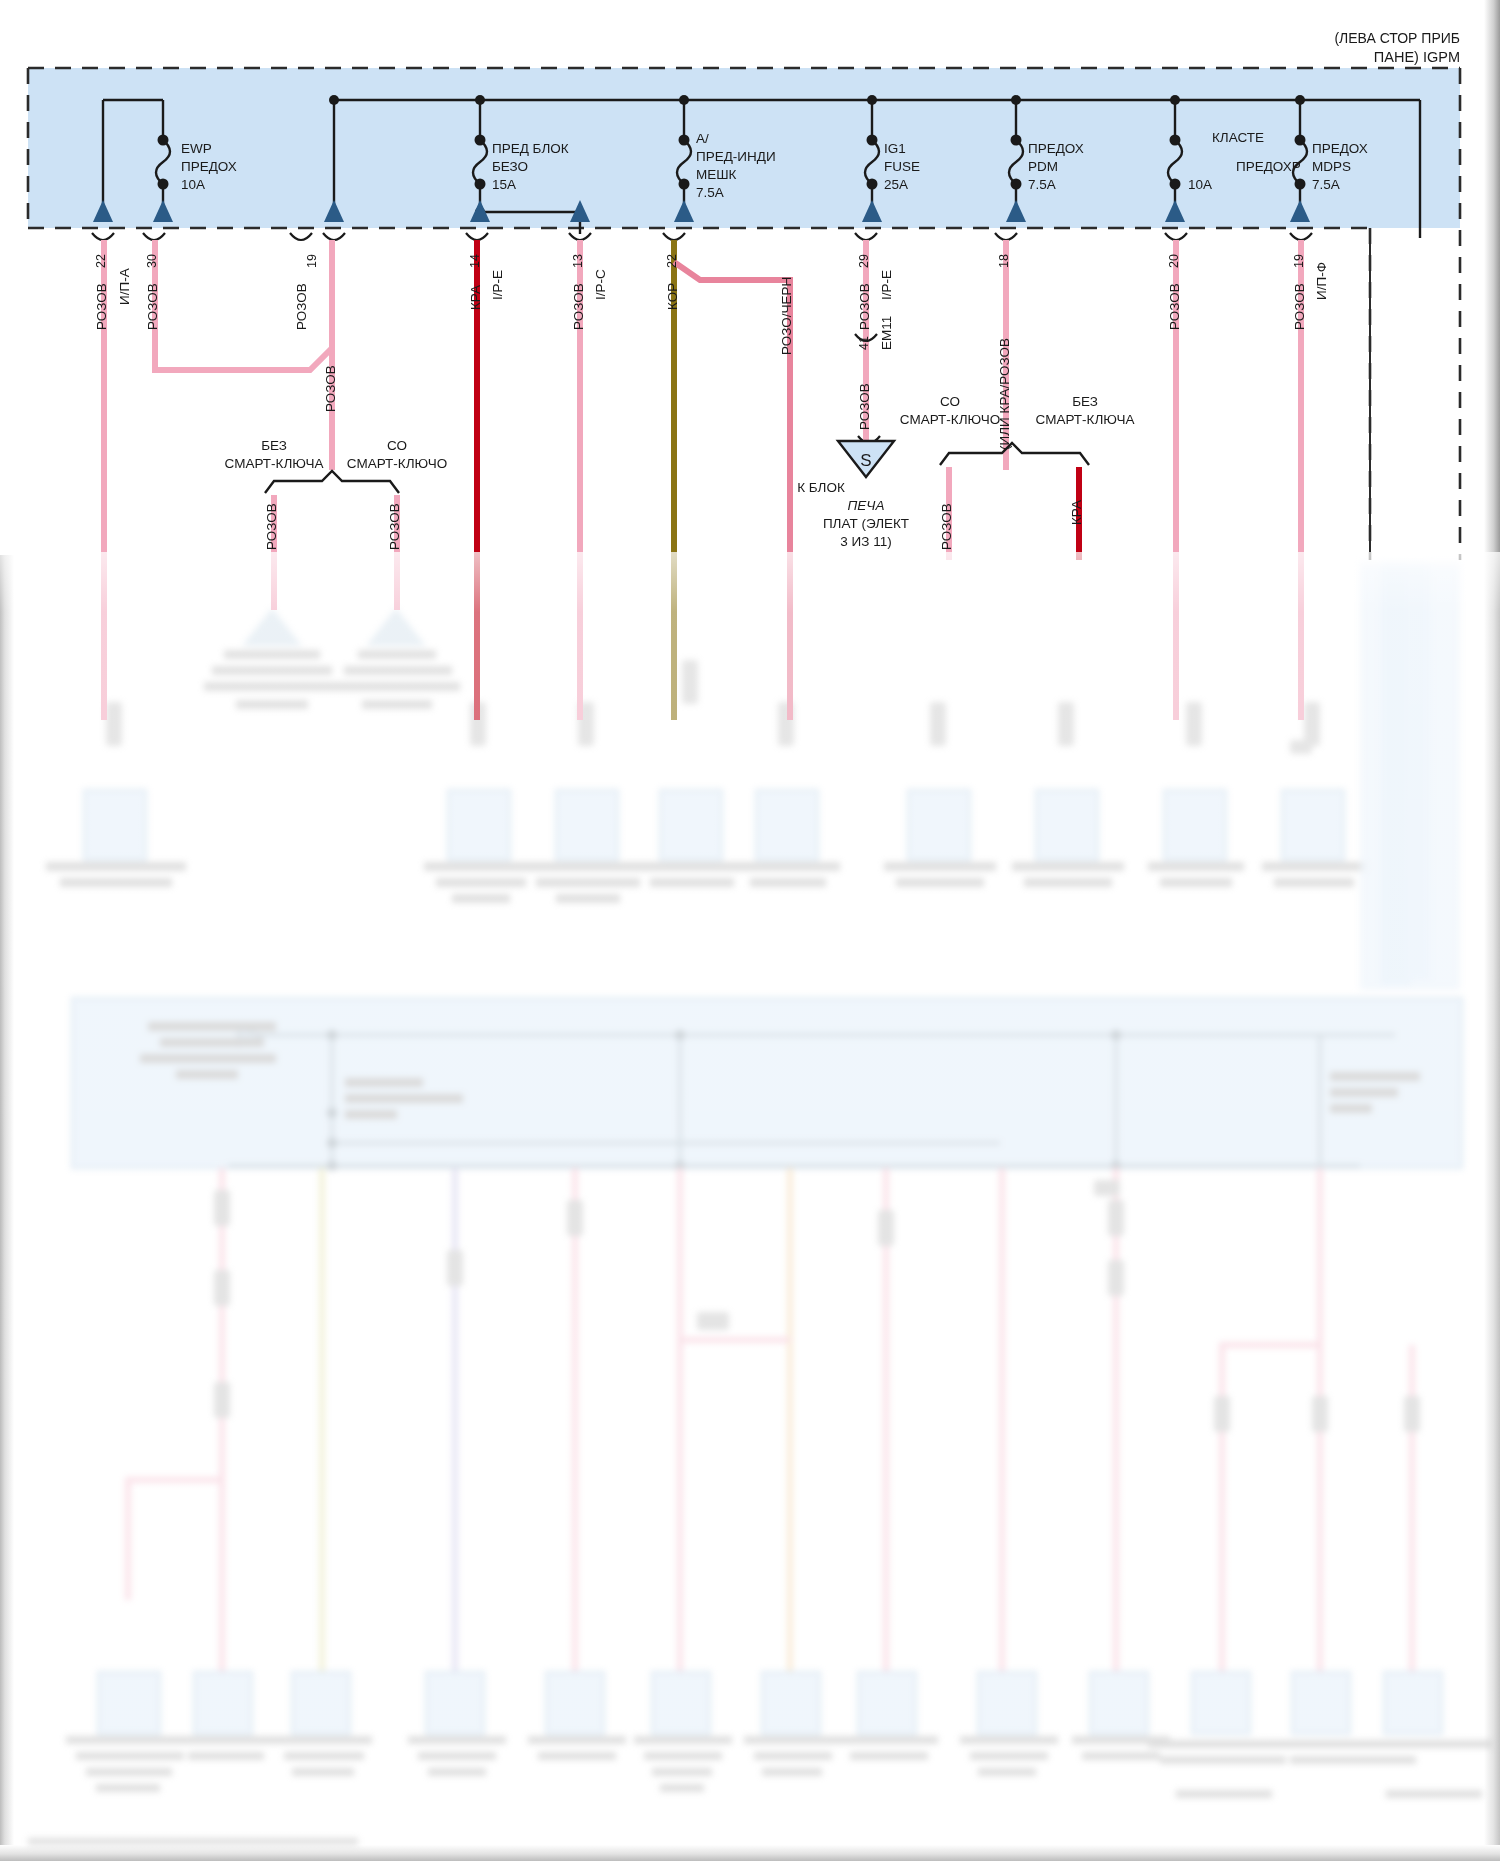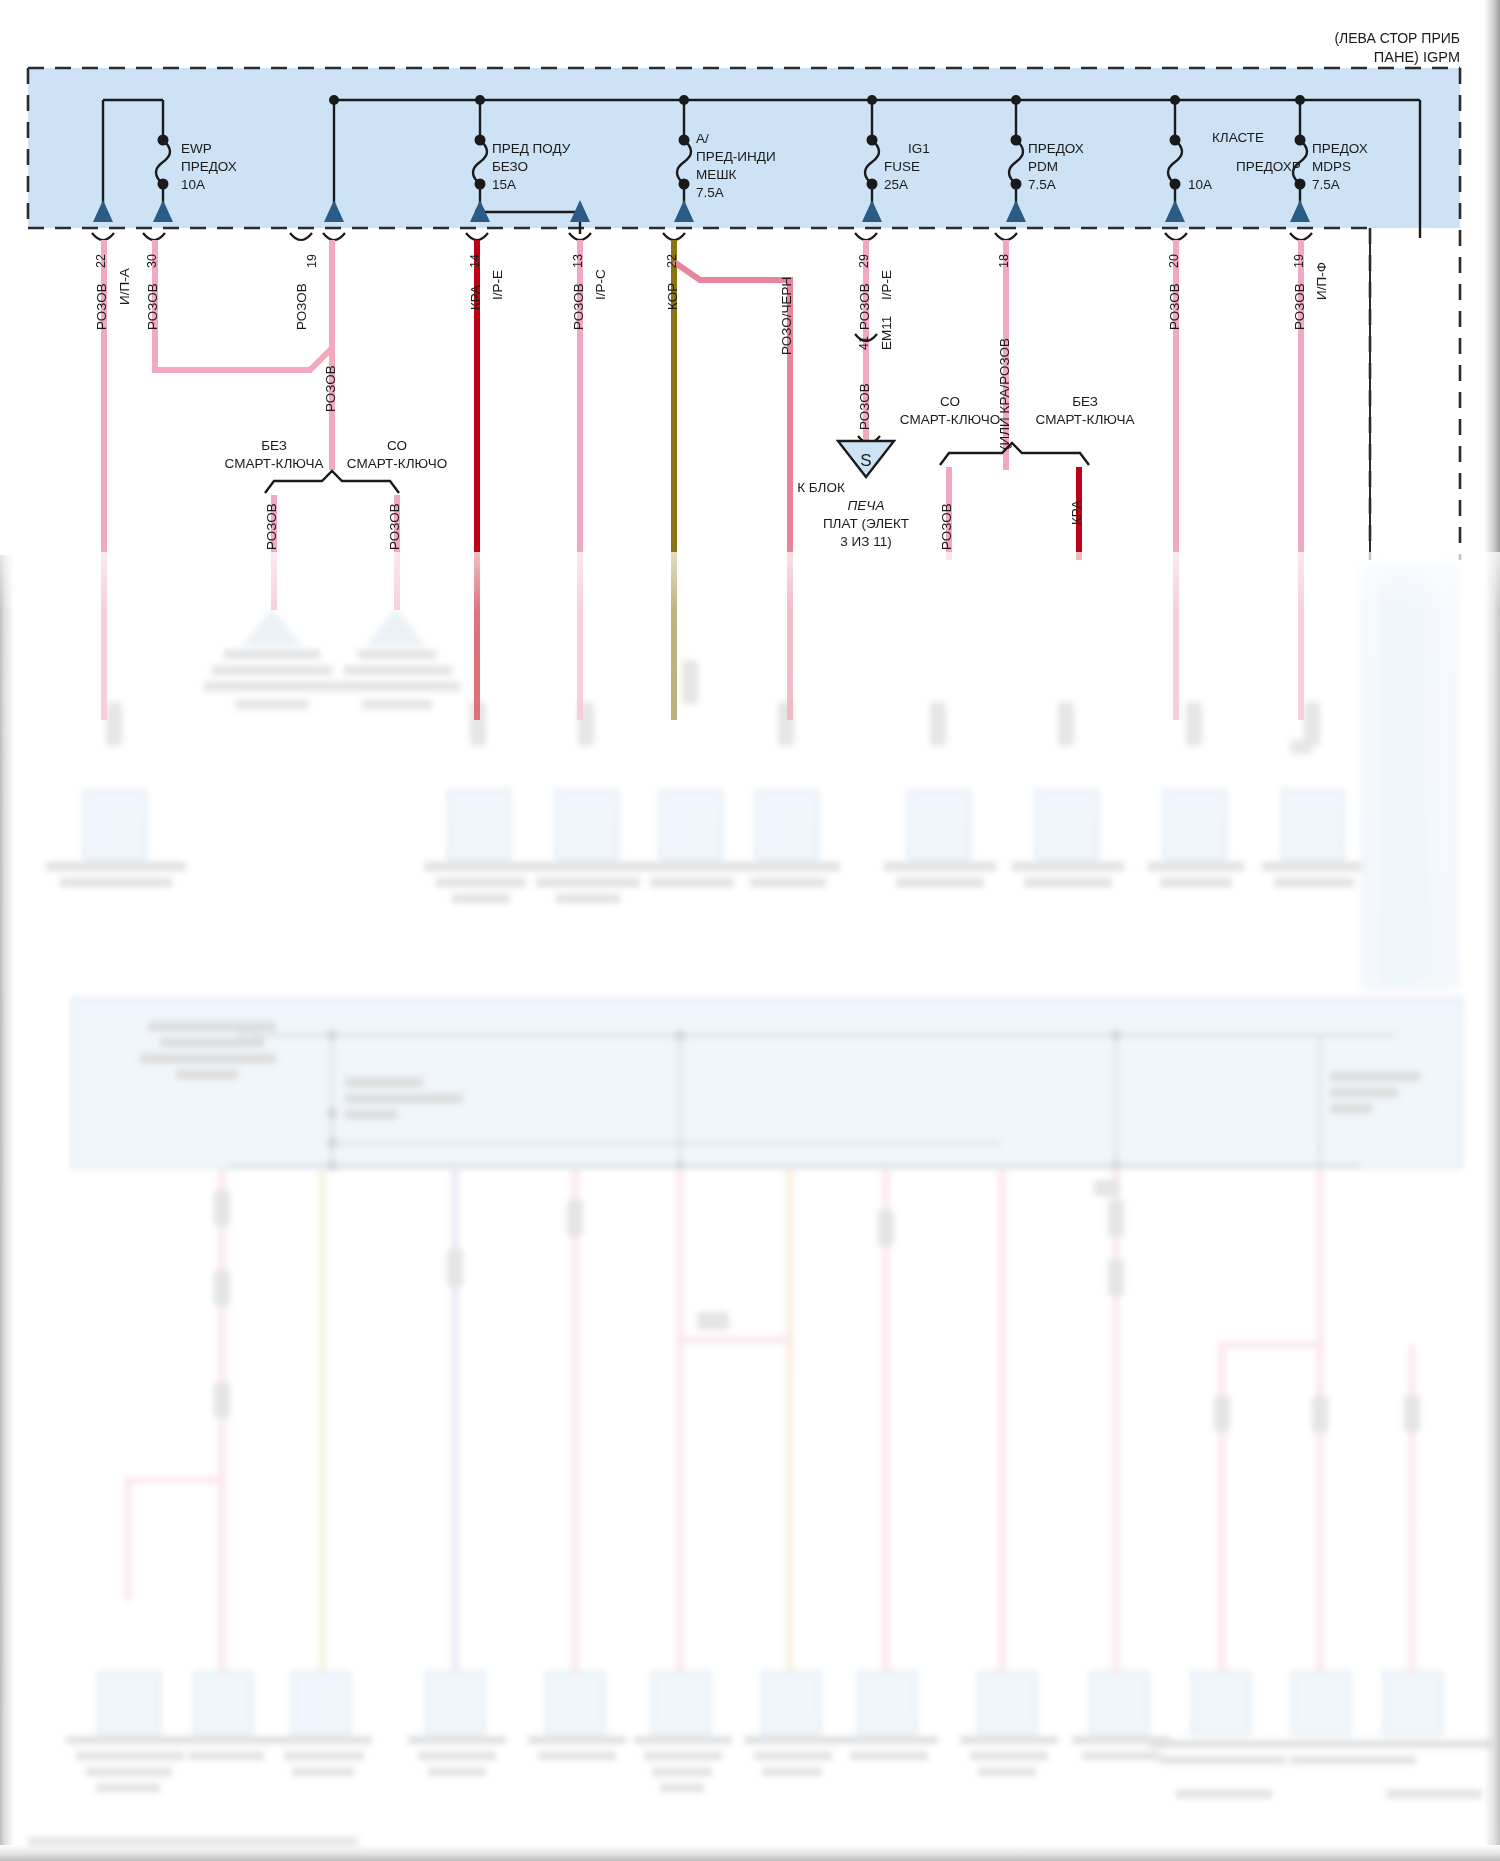--- a/index.html
+++ b/index.html
@@ -464,30 +464,30 @@
 
   <div style="position:absolute;left:0;top:0;width:1500px;height:600px;z-index:5;">
 
     <div class="t r" style="left:1460px;top:30px;font-size:14px;">(ЛЕВА СТОР ПРИБ</div>
     <div class="t r" style="left:1460px;top:49px;font-size:14.5px;">ПАНЕ) IGPM</div>
 
     <div class="t" style="left:181px;top:141px;">EWP</div>
     <div class="t" style="left:181px;top:159px;">ПРЕДОХ</div>
     <div class="t" style="left:181px;top:177px;">10A</div>
 
-    <div class="t" style="left:492px;top:141px;">ПРЕД ПОДУ</div>
+    <div class="t" style="left:492px;top:141px;">ПРЕД БЛОК</div>
     <div class="t" style="left:492px;top:159px;">БЕЗО</div>
     <div class="t" style="left:492px;top:177px;">15A</div>
 
     <div class="t" style="left:696px;top:131px;">А/</div>
     <div class="t" style="left:696px;top:149px;">ПРЕД-ИНДИ</div>
     <div class="t" style="left:696px;top:167px;">МЕШК</div>
     <div class="t" style="left:696px;top:185px;">7.5A</div>
 
-    <div class="t" style="left:884px;top:141px;margin-left:24px;">IG1</div>
+    <div class="t" style="left:884px;top:141px;">IG1</div>
     <div class="t" style="left:884px;top:159px;">FUSE</div>
     <div class="t" style="left:884px;top:177px;">25A</div>
 
     <div class="t" style="left:1028px;top:141px;">ПРЕДОХ</div>
     <div class="t" style="left:1028px;top:159px;">PDM</div>
     <div class="t" style="left:1028px;top:177px;">7.5A</div>
 
     <div class="t" style="left:1188px;top:130px;margin-left:24px;">КЛАСТЕ</div>
     <div class="t" style="left:1236px;top:159px;">ПРЕДОХР</div>
     <div class="t" style="left:1188px;top:177px;">10A</div>

